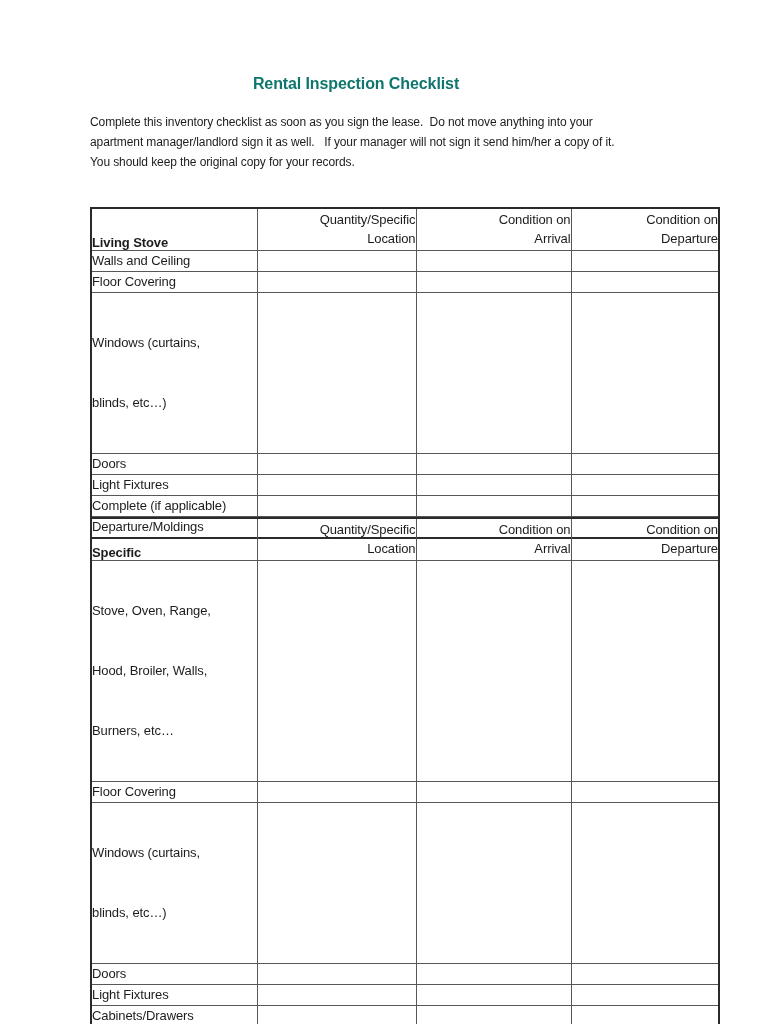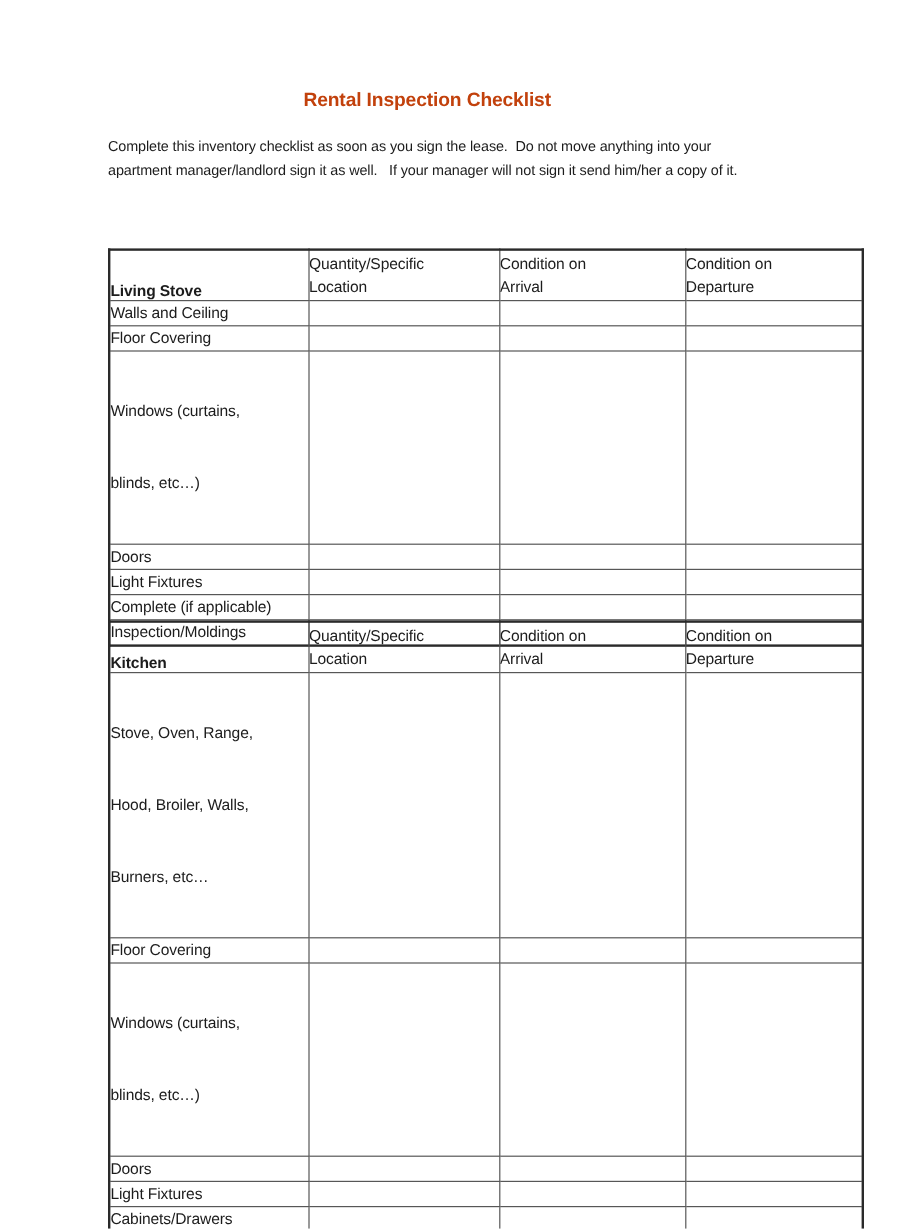--- a/index.html
+++ b/index.html
@@ -18,21 +18,21 @@
     overflow: hidden;
   }
   .doc-title {
     position: absolute;
     top: 75px;
     left: 0;
     width: 712px;
     text-align: center;
     font-size: 16px;
     font-weight: bold;
-    color: #c2410c;
+    color: #0f766e;
   }
   .intro {
     position: absolute;
     top: 112px;
     left: 90px;
     font-size: 12px;
   }
   .intro .line {
     height: 20px;
     line-height: 20px;
@@ -59,21 +59,21 @@
   tr.h2        { height: 42px; }
   tr.h3        { height: 63px; }
   tr.h-other-a { height: 55px; }
   td.section {
     font-weight: bold;
     vertical-align: bottom;
     padding: 0 4px 2px 5px;
     white-space: pre;
   }
   td.colhead {
-    text-align: left;
+    text-align: right;
     vertical-align: middle;
     padding-top: 1px;
   }
   td.colhead .chl {
     line-height: 19px;
     white-space: pre;
   }
   td.label {
     vertical-align: middle;
     padding: 0 3px 0 5px;
@@ -93,20 +93,21 @@
 </head>
 <body>
 
 <div class="page">
 
   <div class="doc-title">Rental Inspection Checklist</div>
 
   <div class="intro">
     <div class="line">Complete this inventory checklist as soon as you sign the lease.  Do not move anything into your</div>
     <div class="line">apartment manager/landlord sign it as well.   If your manager will not sign it send him/her a copy of it.</div>
+    <div class="line">You should keep the original copy for your records.</div>
   </div>
 
   <table class="grid" id="living-room-table">
     <colgroup>
       <col style="width:166px">
         <col style="width:159px">
         <col style="width:155px">
         <col style="width:148px">
     </colgroup>
     <tbody>
@@ -158,38 +159,38 @@
       <td class="fill"></td>
       <td class="fill"></td>
     </tr>
     <tr class="h1">
       <td class="label">Complete (if applicable)</td>
       <td class="fill"></td>
       <td class="fill"></td>
       <td class="fill"></td>
     </tr>
     <tr class="h1">
-      <td class="label">Inspection/Moldings</td>
+      <td class="label">Departure/Moldings</td>
       <td class="fill"></td>
       <td class="fill"></td>
       <td class="fill"></td>
     </tr>
   </tbody>
     </table>
 
   <table class="grid" id="kitchen-table">
     <colgroup>
       <col style="width:166px">
         <col style="width:159px">
         <col style="width:155px">
         <col style="width:148px">
     </colgroup>
     <tbody>
         <tr class="hdr">
-      <td class="section">Kitchen</td>
+      <td class="section">Specific</td>
       <td class="colhead">
         <div class="chl">Quantity/Specific</div>
         <div class="chl">Location</div>
       </td>
       <td class="colhead">
         <div class="chl">Condition on</div>
         <div class="chl">Arrival</div>
       </td>
       <td class="colhead">
         <div class="chl">Condition on</div>

